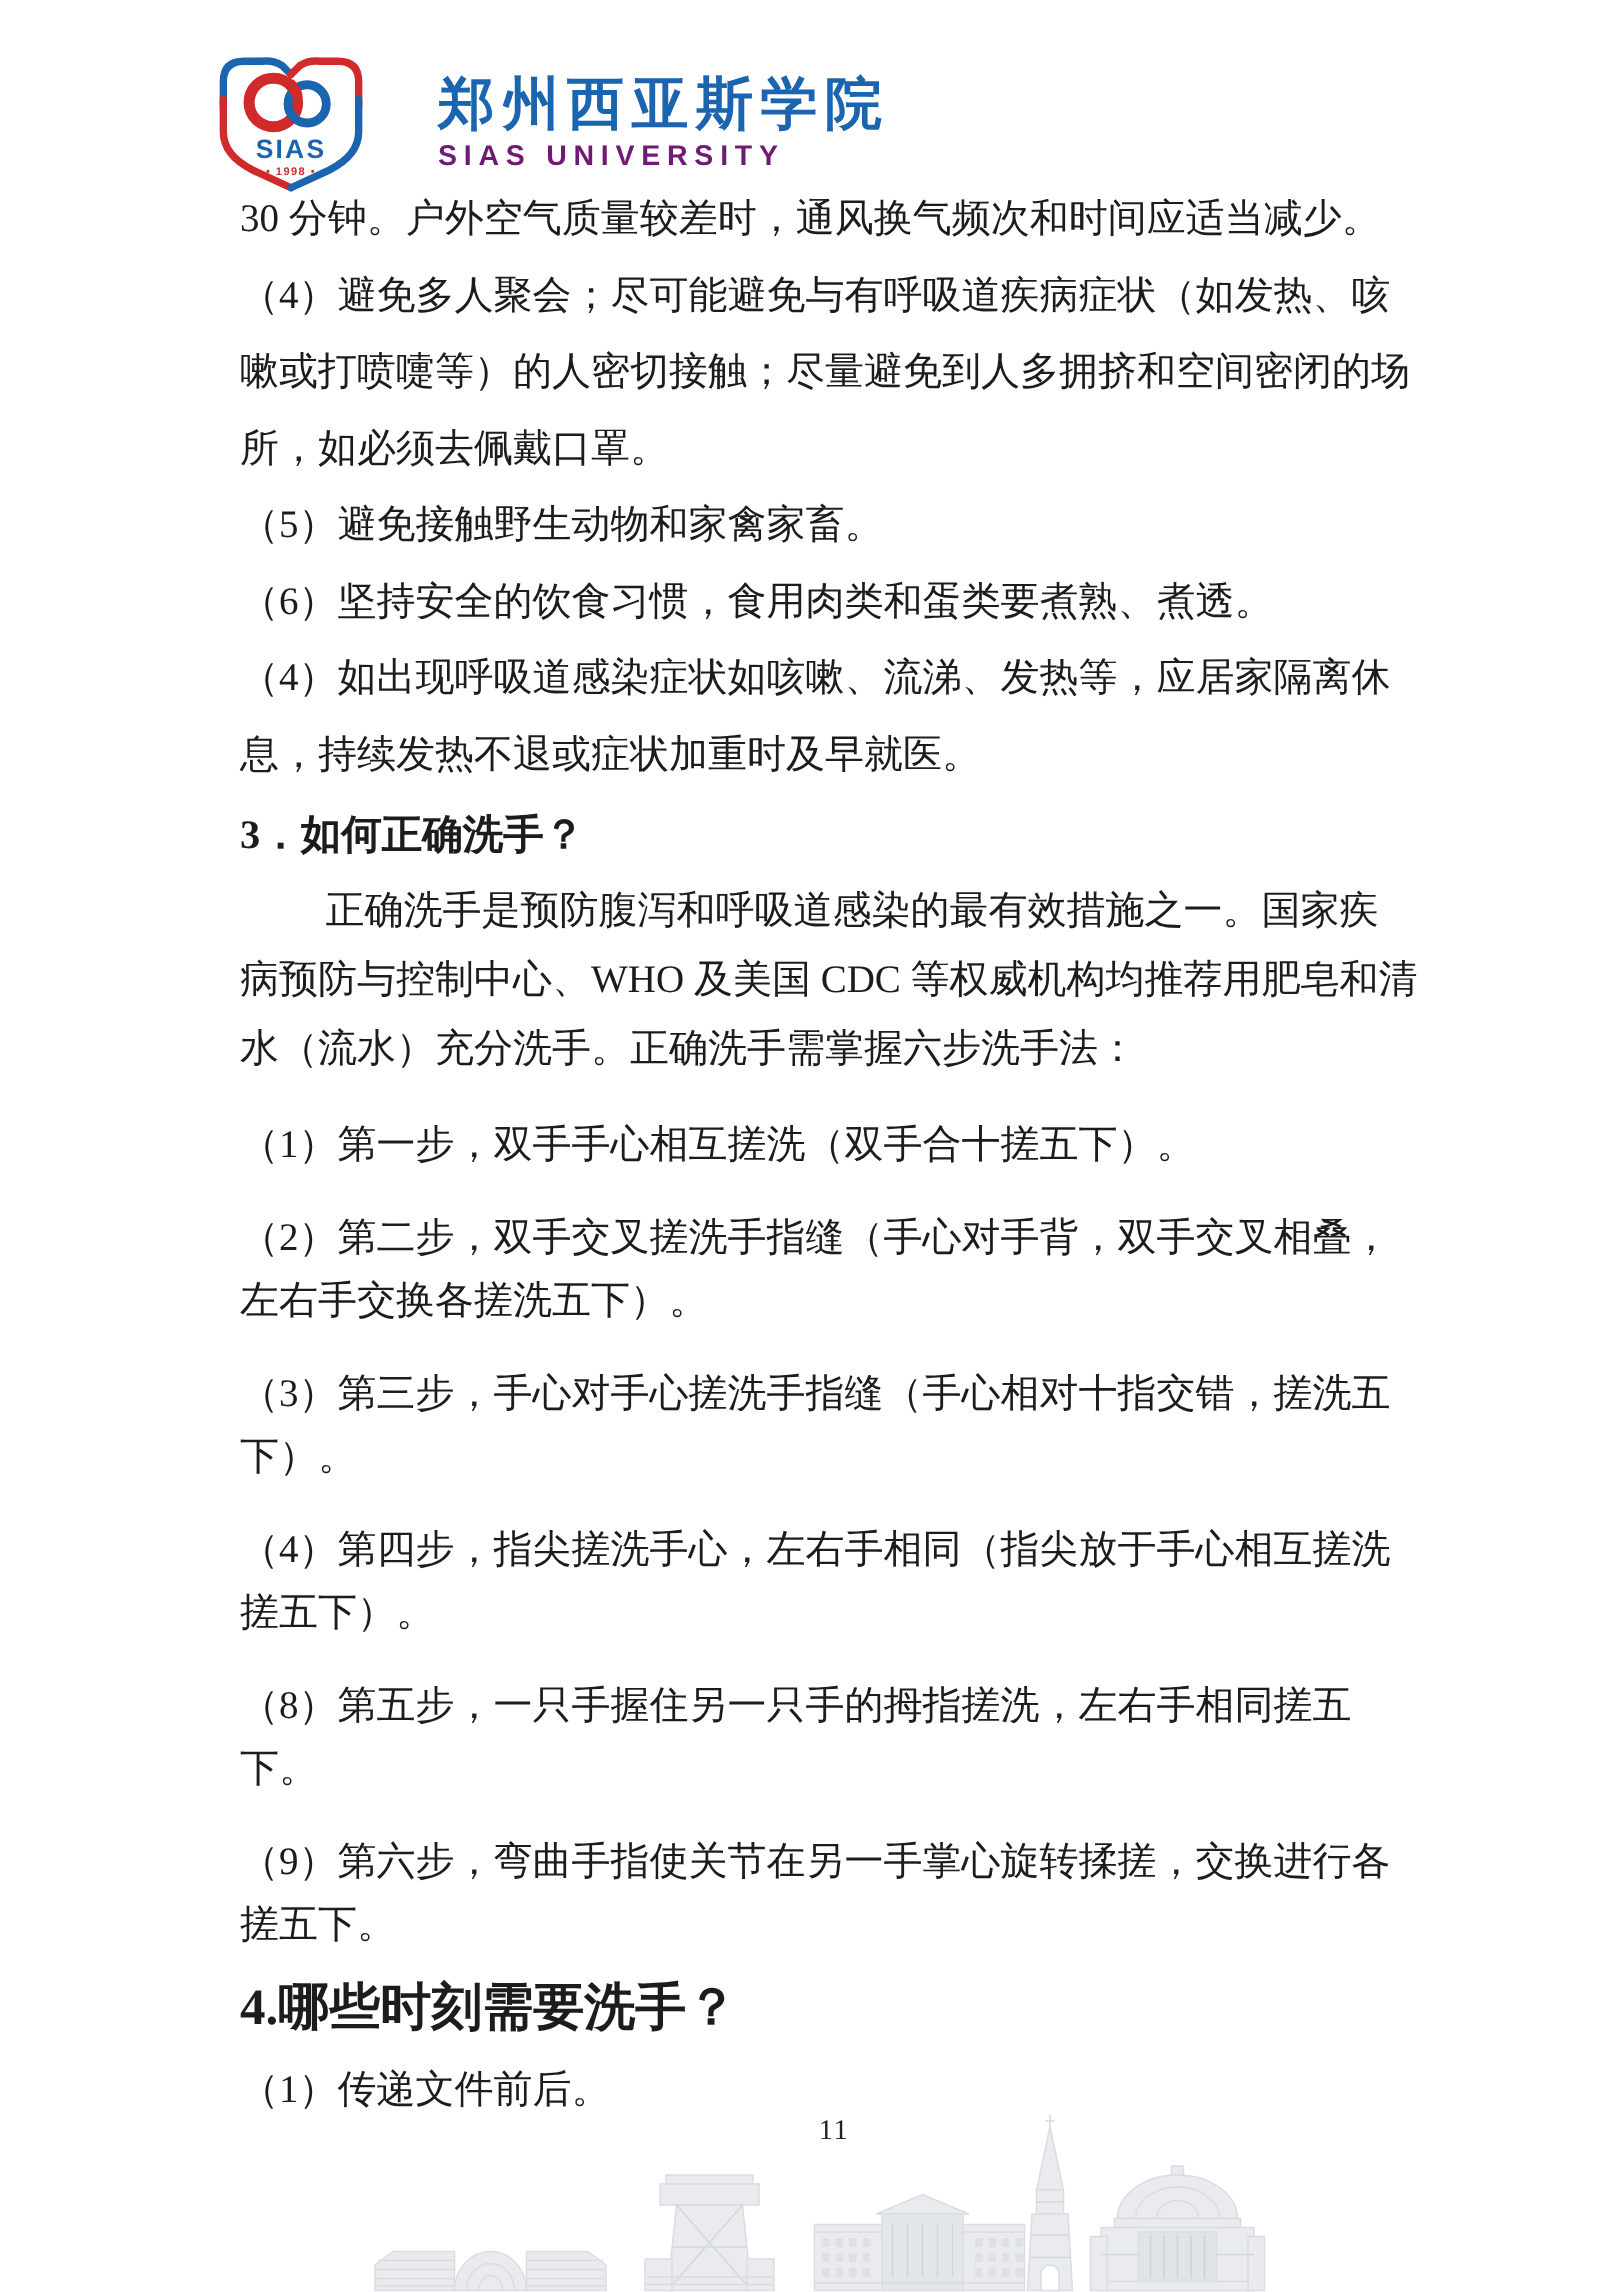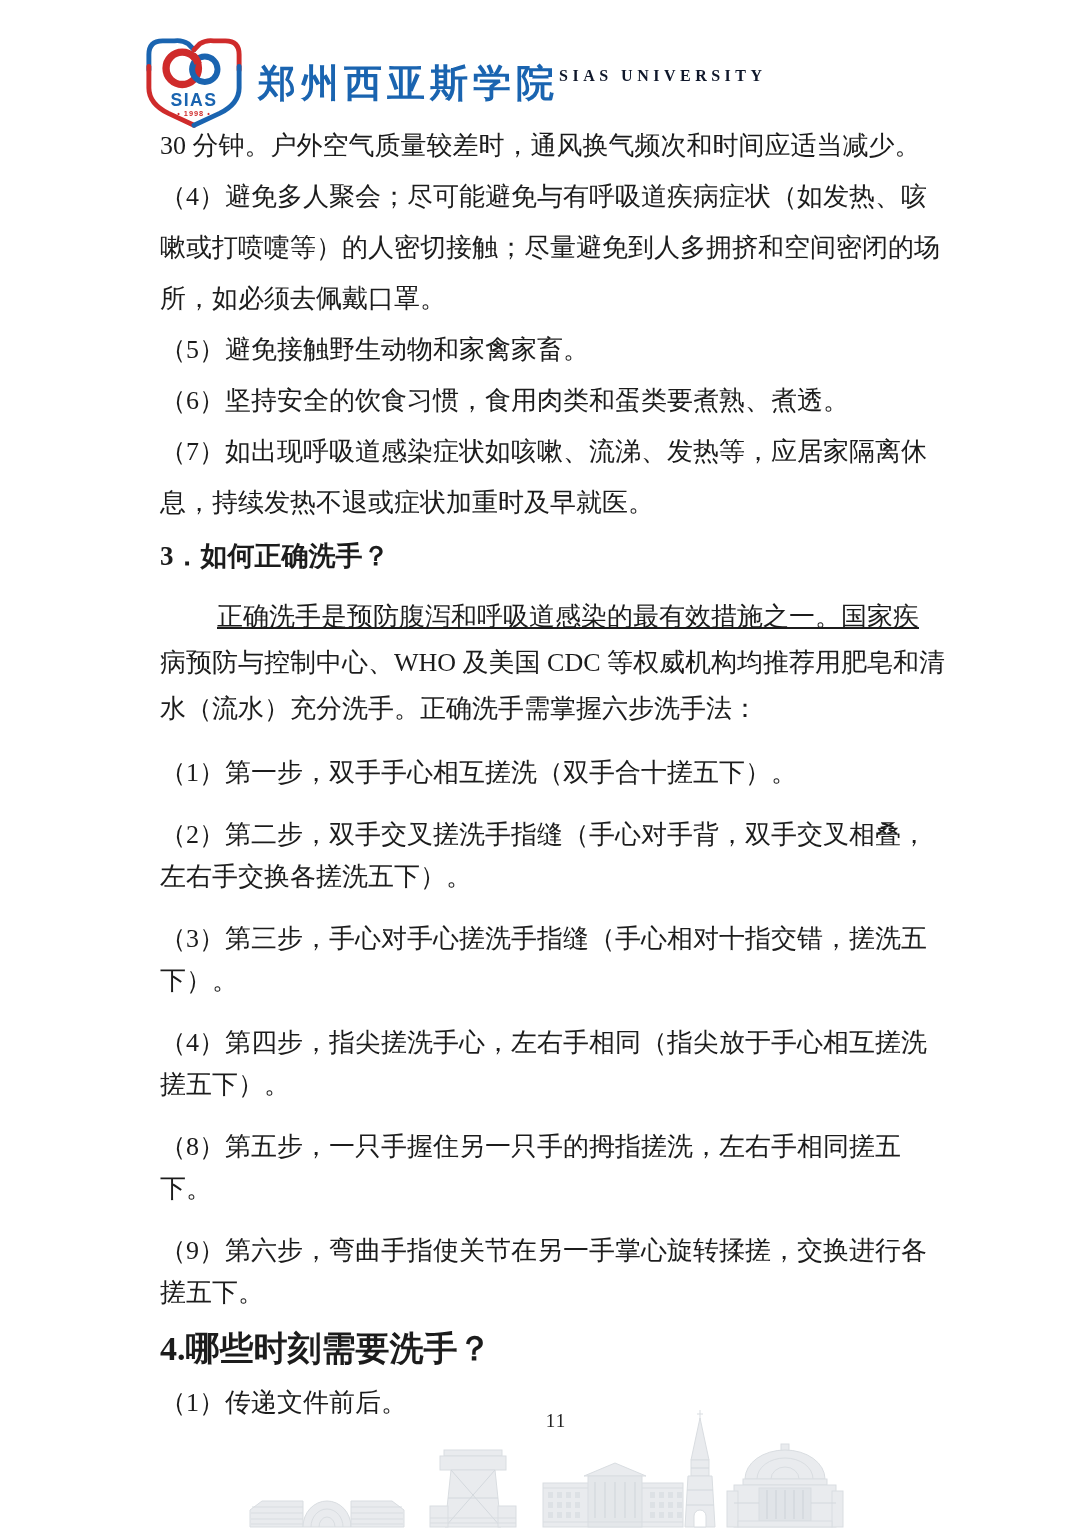--- a/index.html
+++ b/index.html
@@ -10,41 +10,41 @@
     overflow:hidden;
     font-family:"Liberation Serif","DejaVu Serif",serif;
     color:#1f1f1f;
   }
   
   .header{
     position:absolute;top:36px;left:143px;
     display:flex;align-items:center;gap:13px;
   }
   .shield{width:102px;height:94px;flex:0 0 auto;}
-  .logo-text{display:flex;flex-direction:row;justify-content:center;}
+  .logo-text{display:flex;flex-direction:column;justify-content:center;margin-left:34px;}
   .logo-cn{
     font-family:"Liberation Sans","DejaVu Sans",sans-serif;
     font-weight:700;font-size:38px;line-height:42px;
     color:#1a64b0;letter-spacing:5px;white-space:nowrap;
   }
   .logo-en{
-    font-family:Liberation Serif, serif;
-    font-weight:700;font-size:16px;line-height:24px;
-    color:#0f172a;letter-spacing:4.5px;white-space:nowrap;margin-top:2px;
+    font-family:Liberation Sans, sans-serif;
+    font-weight:700;font-size:19px;line-height:24px;
+    color:#701a75;letter-spacing:4.5px;white-space:nowrap;margin-top:2px;
   }
   
   .text-block{
     position:absolute;left:160px;top:120px;width:790px;
     font-size:26px;color:#1c1c1c;
   }
   .text-block div{white-space:nowrap;}
   .lA{line-height:51px;}
   .h3{line-height:56px;font-weight:bold;font-size:27px;}
   .pIntro{line-height:46px;}
-  .indent{text-indent:57px;margin-top:10px;text-decoration:underline;}
+  .indent{text-indent:57px;margin-top:0;}
   .stepFirst{margin-top:20px;}
   .step{line-height:42px;}
   .h4{line-height:54px;font-weight:bold;font-size:34px;margin-top:8px;}
   .lastLine{line-height:50px;margin-top:2px;}
   
   .page-number{
     position:absolute;top:1410px;left:16px;width:1080px;
     text-align:center;font-size:19px;color:#222;
     letter-spacing:1px;
   }
@@ -81,21 +81,21 @@
     </div>
   </div>
 
   <div class="text-block">
     <div class="lA">30 分钟。户外空气质量较差时，通风换气频次和时间应适当减少。</div>
     <div class="lA">（4）避免多人聚会；尽可能避免与有呼吸道疾病症状（如发热、咳</div>
     <div class="lA">嗽或打喷嚏等）的人密切接触；尽量避免到人多拥挤和空间密闭的场</div>
     <div class="lA">所，如必须去佩戴口罩。</div>
     <div class="lA">（5）避免接触野生动物和家禽家畜。</div>
     <div class="lA">（6）坚持安全的饮食习惯，食用肉类和蛋类要煮熟、煮透。</div>
-    <div class="lA">（7）如出现呼吸道感染症状如咳嗽、流涕、发热等，应居家隔离休</div>
+    <div class="lA">（4）如出现呼吸道感染症状如咳嗽、流涕、发热等，应居家隔离休</div>
     <div class="lA">息，持续发热不退或症状加重时及早就医。</div>
     <div class="h3">3．如何正确洗手？</div>
     <div class="pIntro indent">正确洗手是预防腹泻和呼吸道感染的最有效措施之一。国家疾</div>
     <div class="pIntro">病预防与控制中心、WHO 及美国 CDC 等权威机构均推荐用肥皂和清</div>
     <div class="pIntro">水（流水）充分洗手。正确洗手需掌握六步洗手法：</div>
     <div class="step stepFirst">（1）第一步，双手手心相互搓洗（双手合十搓五下）。</div>
     <div class="step stepFirst">（2）第二步，双手交叉搓洗手指缝（手心对手背，双手交叉相叠，</div>
     <div class="step">左右手交换各搓洗五下）。</div>
     <div class="step stepFirst">（3）第三步，手心对手心搓洗手指缝（手心相对十指交错，搓洗五</div>
     <div class="step">下）。</div>

